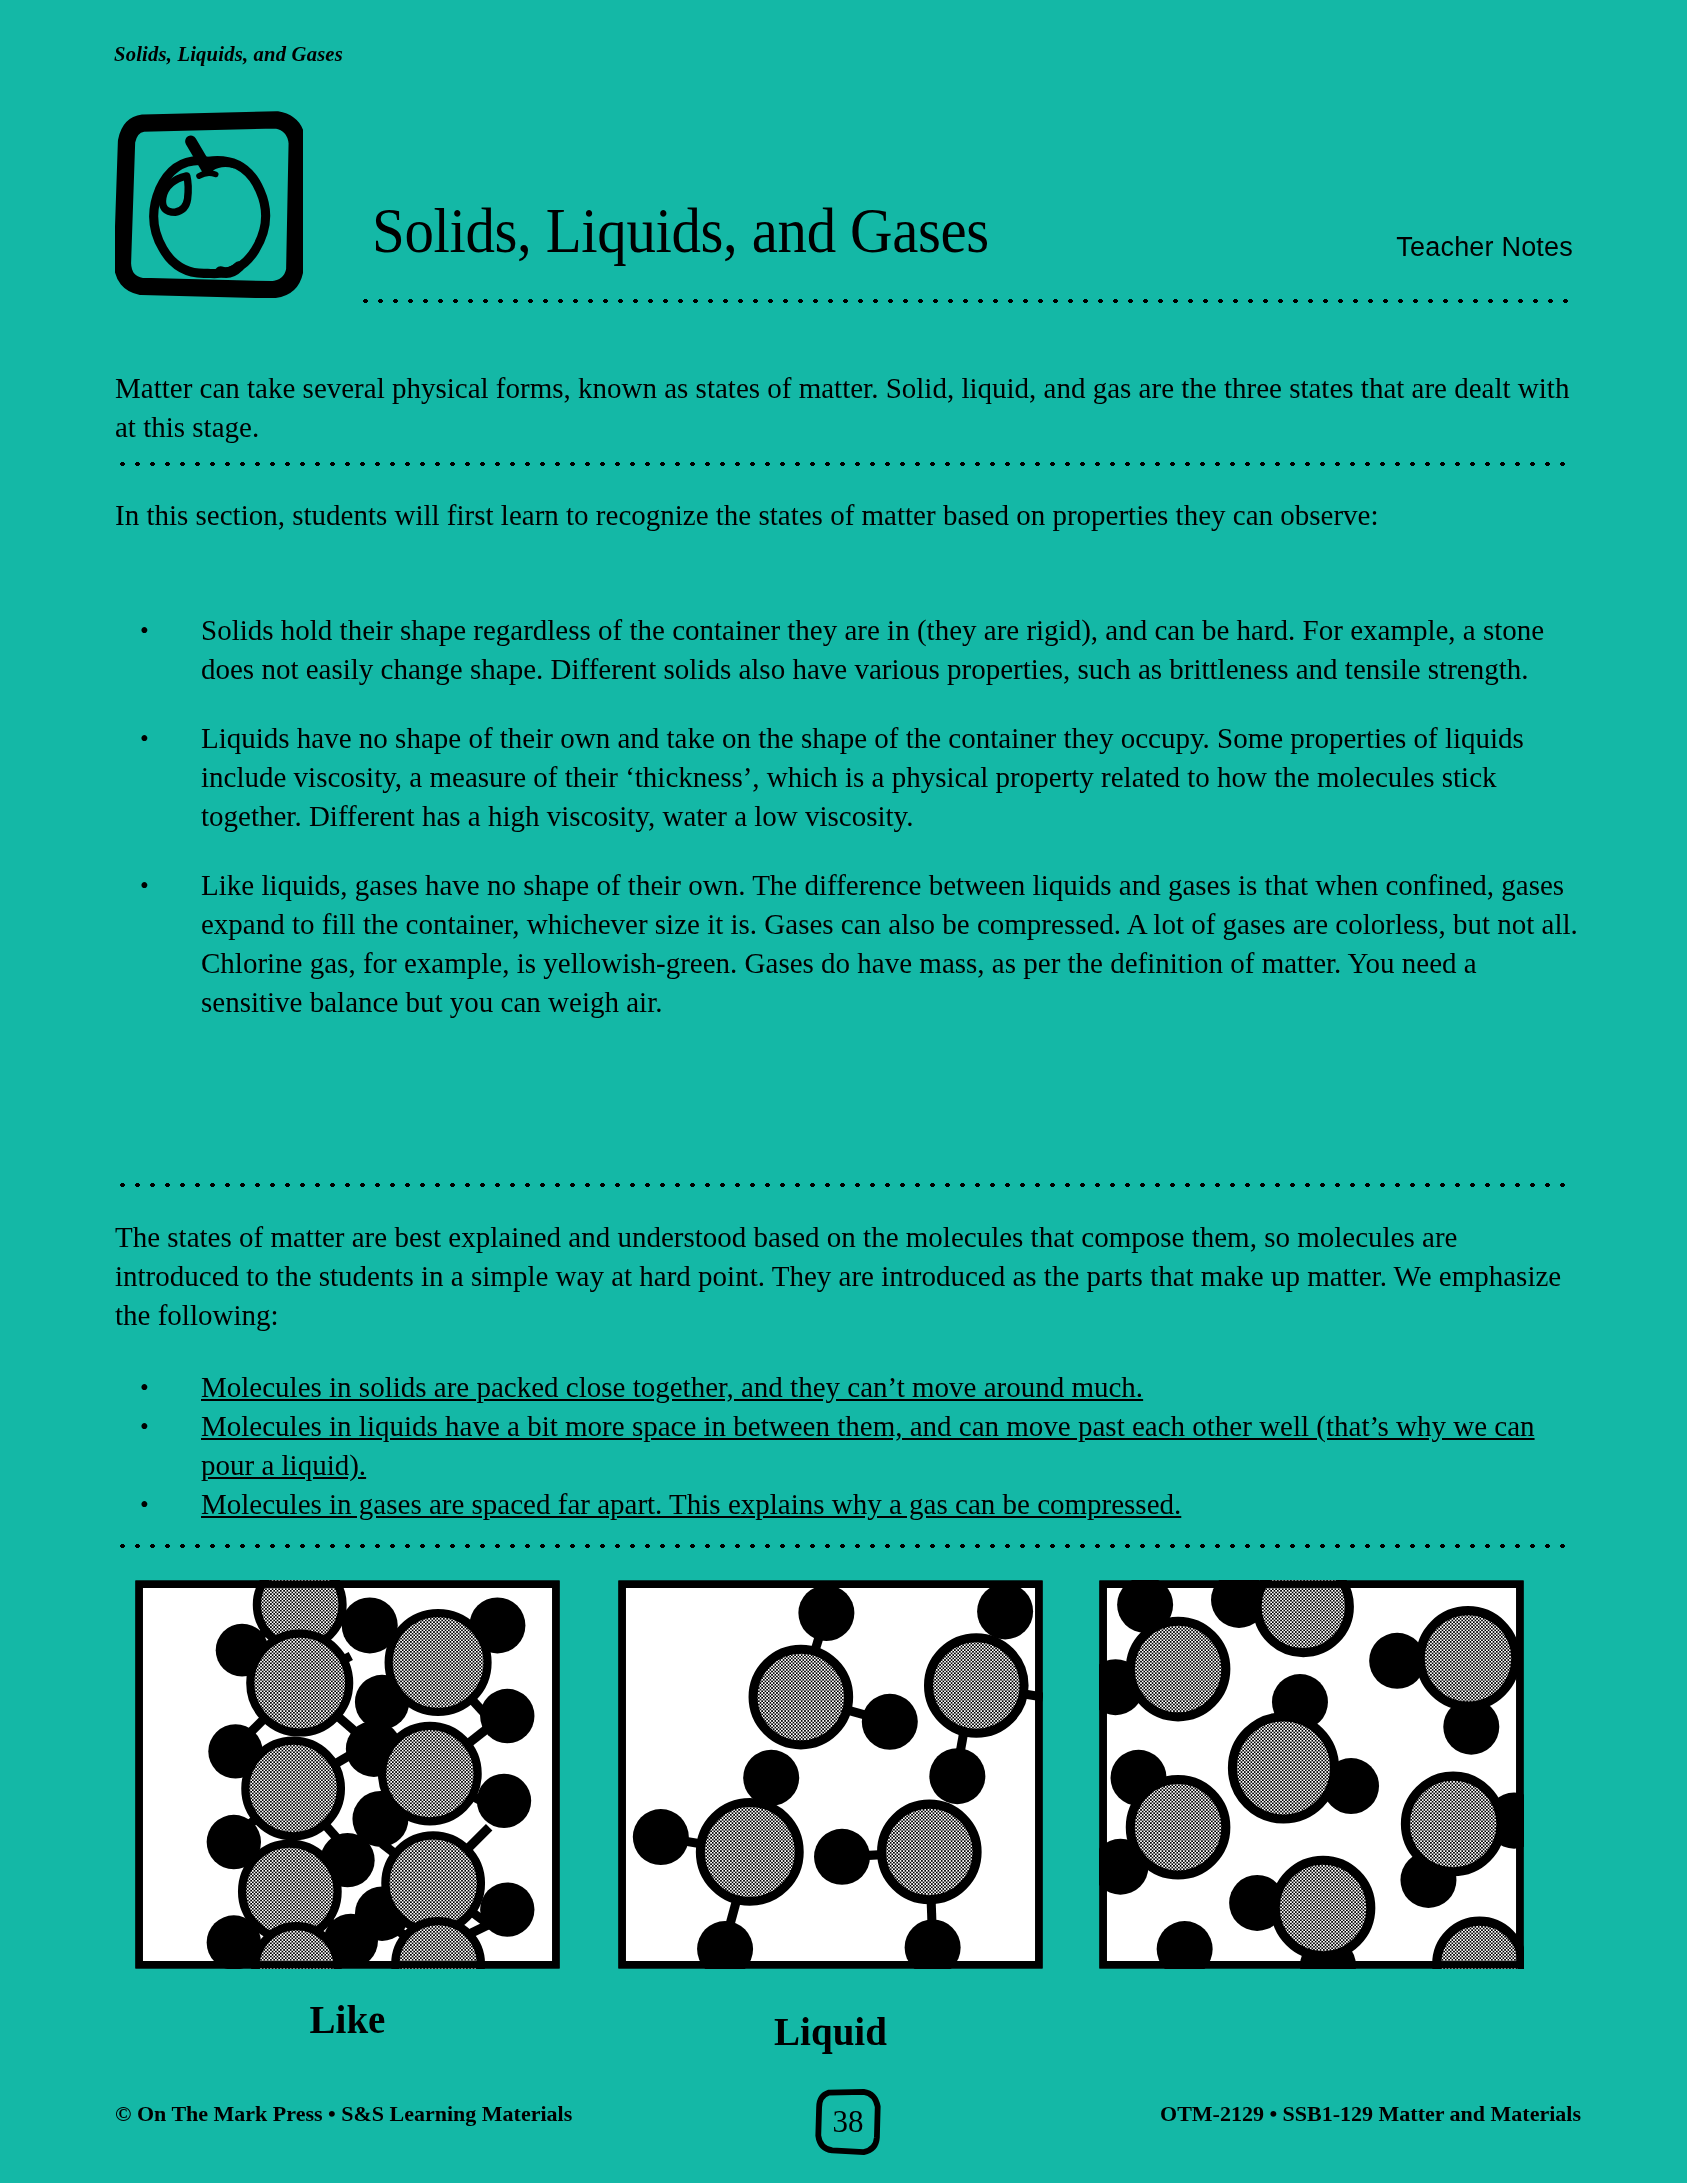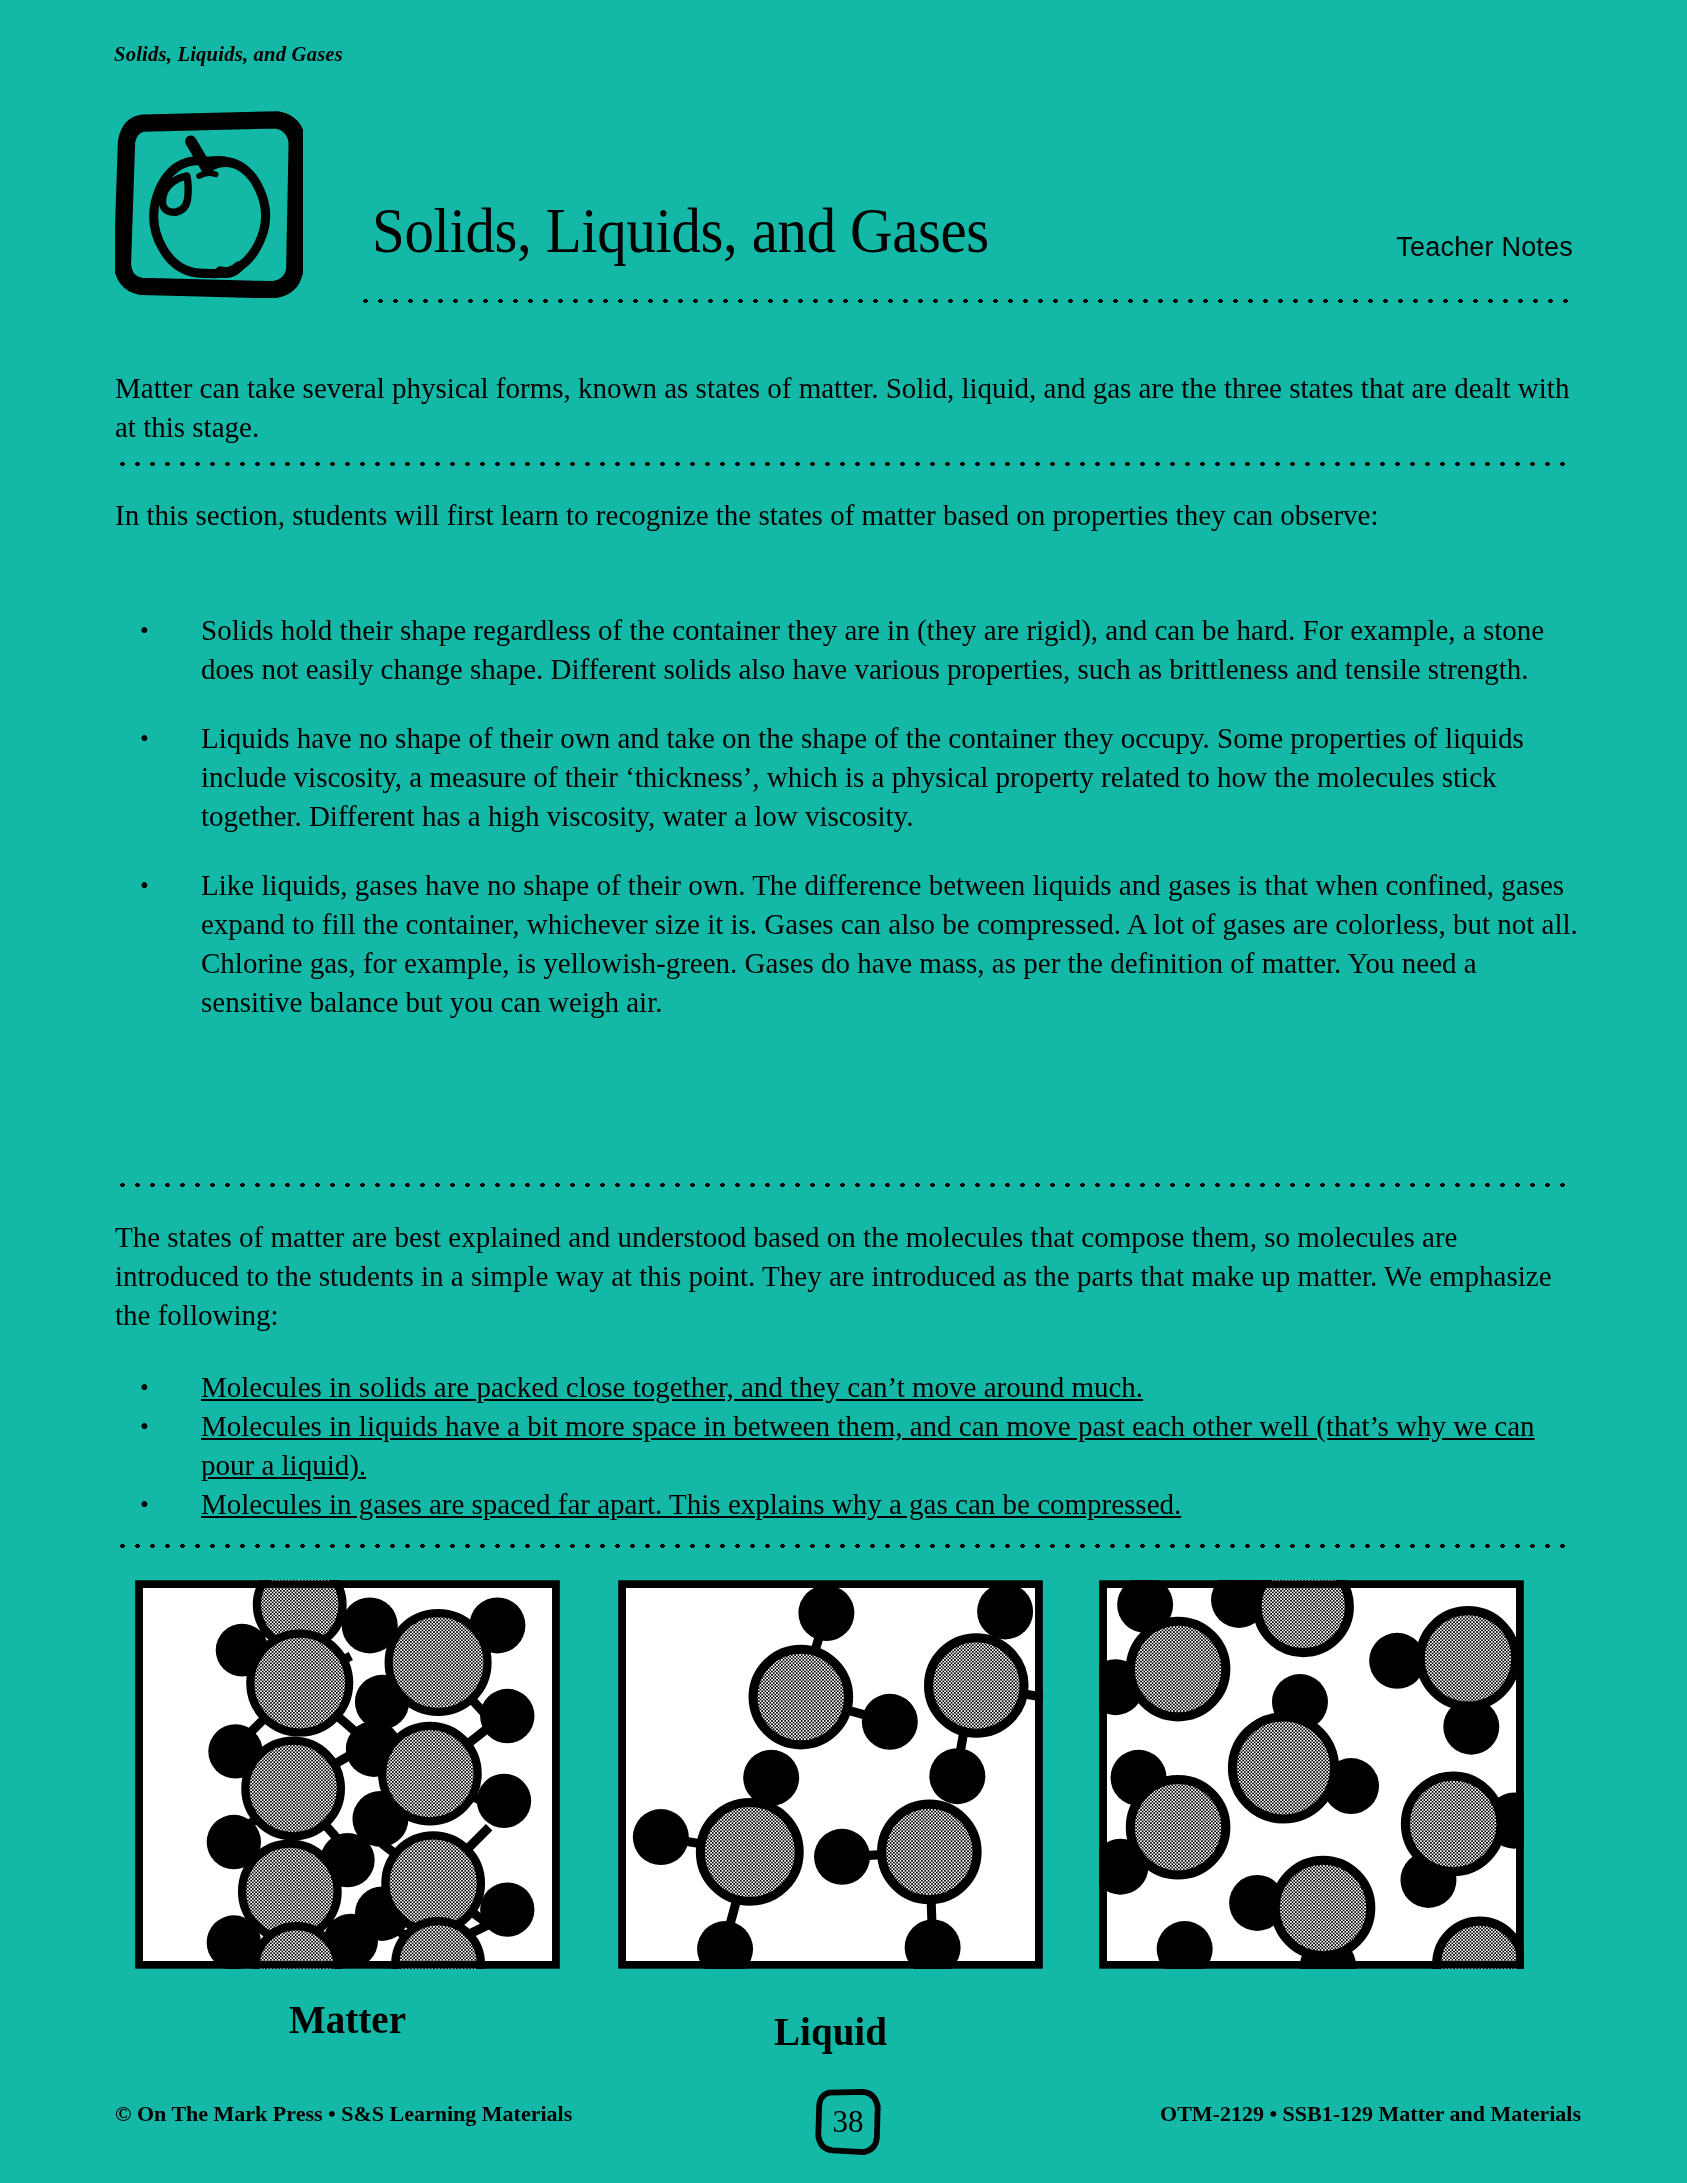--- a/index.html
+++ b/index.html
@@ -253,21 +253,21 @@
   <div class="body-text" style="top:496px;">In this section, students will first learn to recognize the states of matter based on properties they can observe:</div>
 
   <ul class="bullet-list" style="top:611px;">
     <li>Solids hold their shape regardless of the container they are in (they are rigid), and can be hard. For example, a stone does not easily change shape. Different solids also have various properties, such as brittleness and tensile strength.</li>
     <li>Liquids have no shape of their own and take on the shape of the container they occupy. Some properties of liquids include viscosity, a measure of their ‘thickness’, which is a physical property related to how the molecules stick together.  Different has a high viscosity, water a low viscosity.</li>
     <li>Like liquids, gases have no shape of their own. The difference between liquids and gases is that when confined, gases expand to fill the container, whichever size it is. Gases can also be compressed. A lot of gases are colorless, but not all.  Chlorine gas, for example, is yellowish-green. Gases do have mass, as per the definition of matter. You need a sensitive balance but you can weigh air.</li>
   </ul>
 
   <div class="dotrule" style="top:1181px;"></div>
 
-  <div class="body-text" style="top:1218px;">The states of matter are best explained and understood based on the molecules that compose them, so molecules are introduced to the students in a simple way at this point. They are introduced as the parts that make up matter. We emphasize the following:</div>
+  <div class="body-text" style="top:1218px;">The states of matter are best explained and understood based on the molecules that compose them, so molecules are introduced to the students in a simple way at hard point. They are introduced as the parts that make up matter. We emphasize the following:</div>
 
   <ul class="bullet-list tight" style="top:1368px;text-decoration:underline;">
     <li>Molecules in solids are packed close together, and they can’t move around much.</li>
     <li>Molecules in liquids have a bit more space in between them, and can move past each other well (that’s why we can pour a liquid).</li>
     <li>Molecules in gases are spaced far apart. This explains why a gas can be compressed.</li>
   </ul>
 
   <div class="dotrule" style="top:1542px;"></div>
 
   <div class="diagrams">
@@ -422,21 +422,21 @@
           <circle cx="430" cy="296" r="58" fill="url(#grayfill)"></circle>
           <circle cx="272" cy="398" r="58" fill="url(#grayfill)"></circle>
           <circle cx="462" cy="466" r="52" fill="url(#grayfill)"></circle>
         </g>
         <rect x="5" y="5" width="506" height="462" fill="none" stroke="#000" stroke-width="9"></rect>
       </svg>
     </div>
   </div>
 
   <div class="panel-labels">
-    <div class="panel-label pl-0">Matter</div>
+    <div class="panel-label pl-0">Like</div>
     <div class="panel-label pl-1">Liquid</div>
   </div>
 
   <div class="footer">
     <div class="footer-left">© On The Mark Press • S&amp;S Learning Materials</div>
 
     <div class="page-badge">
       <svg viewBox="0 0 86 86" width="71" height="71" aria-hidden="true">
         <path d="M20 8 Q8 12 8 26 L7 60 Q9 76 24 78 L62 80 Q77 77 78 62 L79 25 Q76 9 62 7 Z" fill="none" stroke="#000" stroke-width="7" stroke-linejoin="round"></path>
       </svg>

